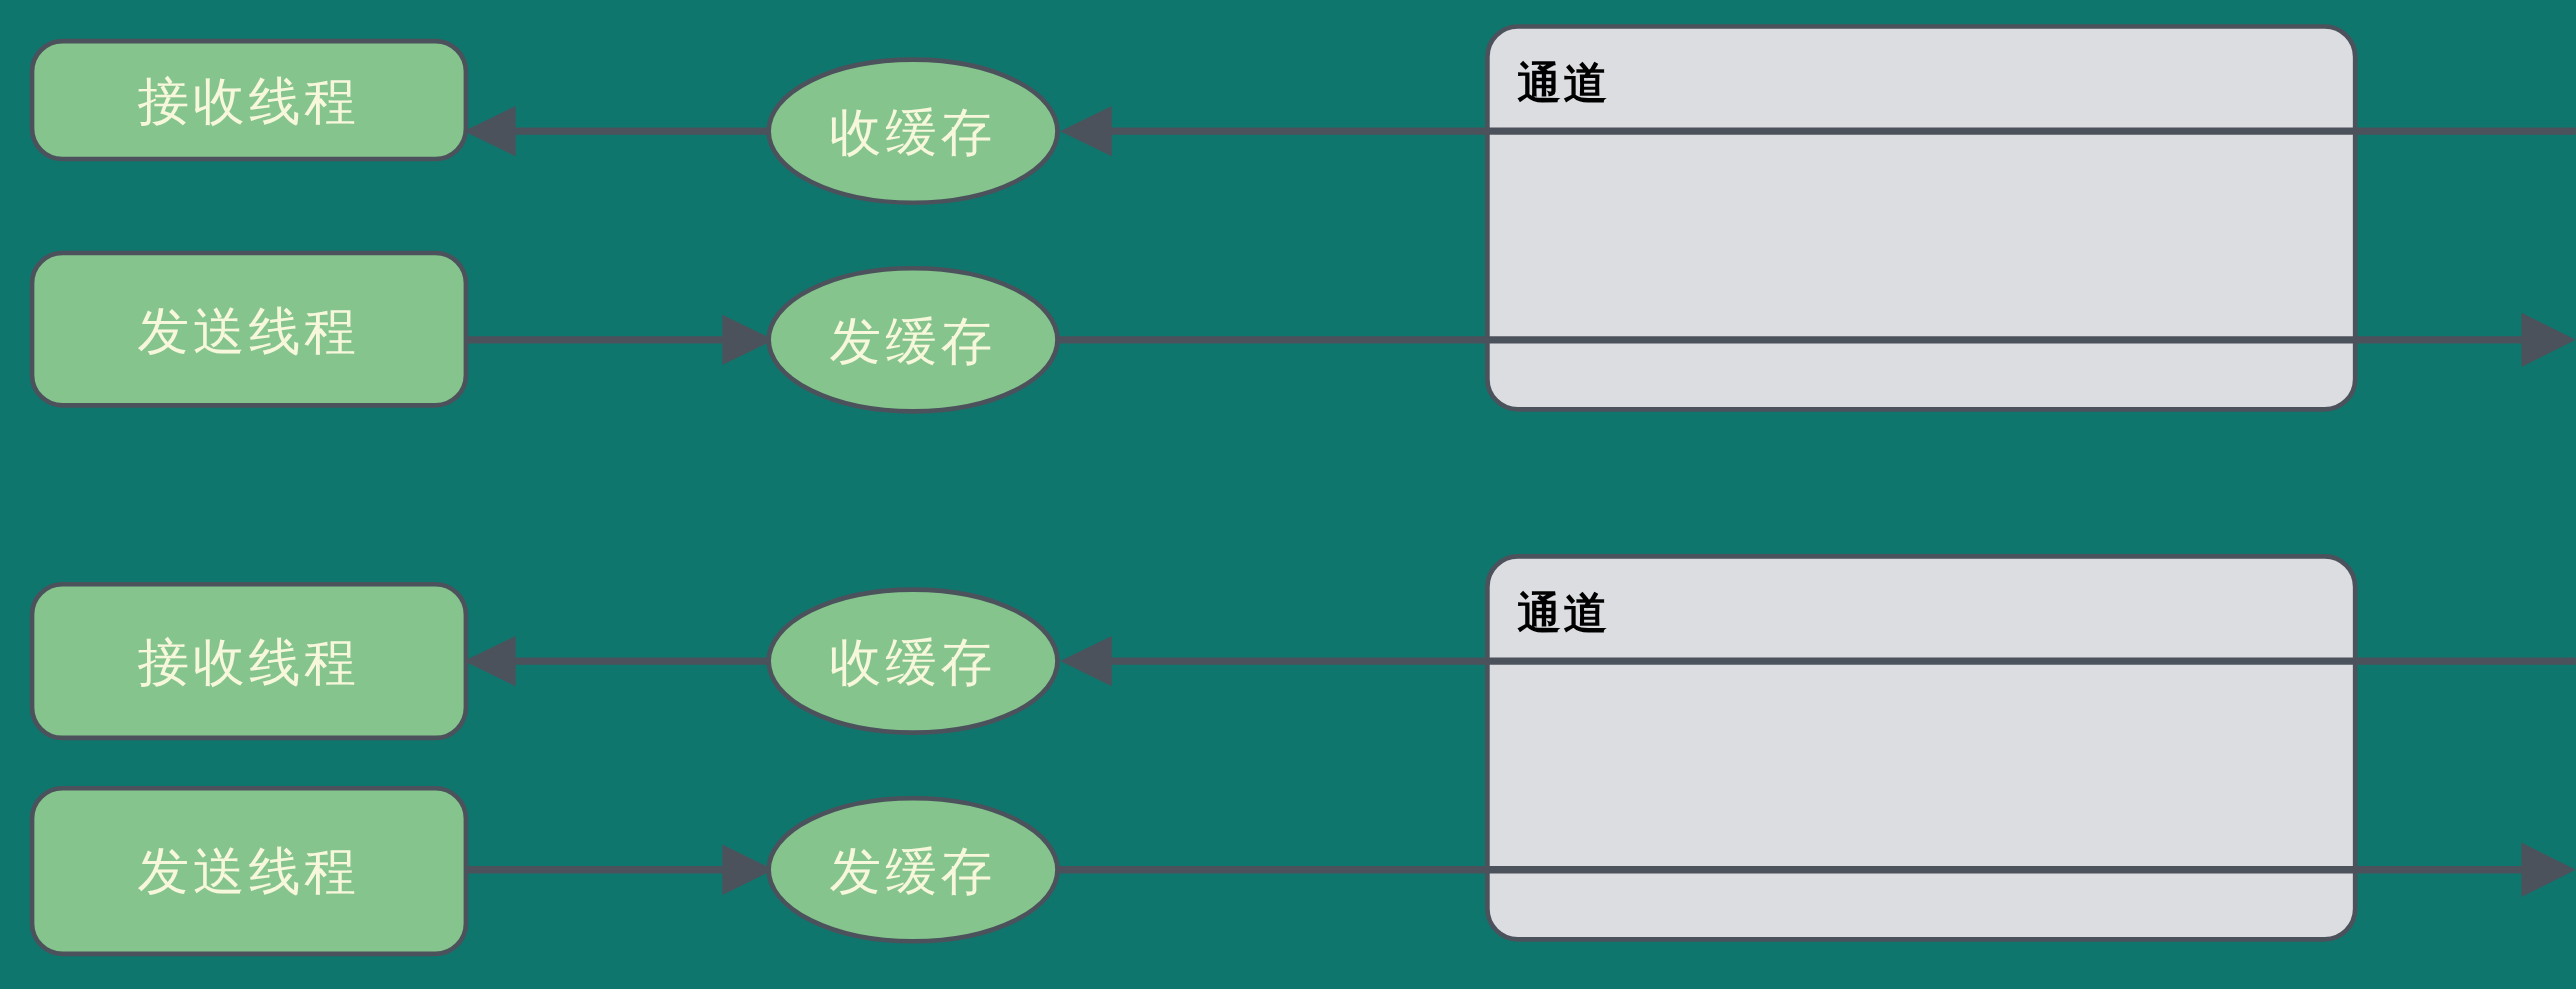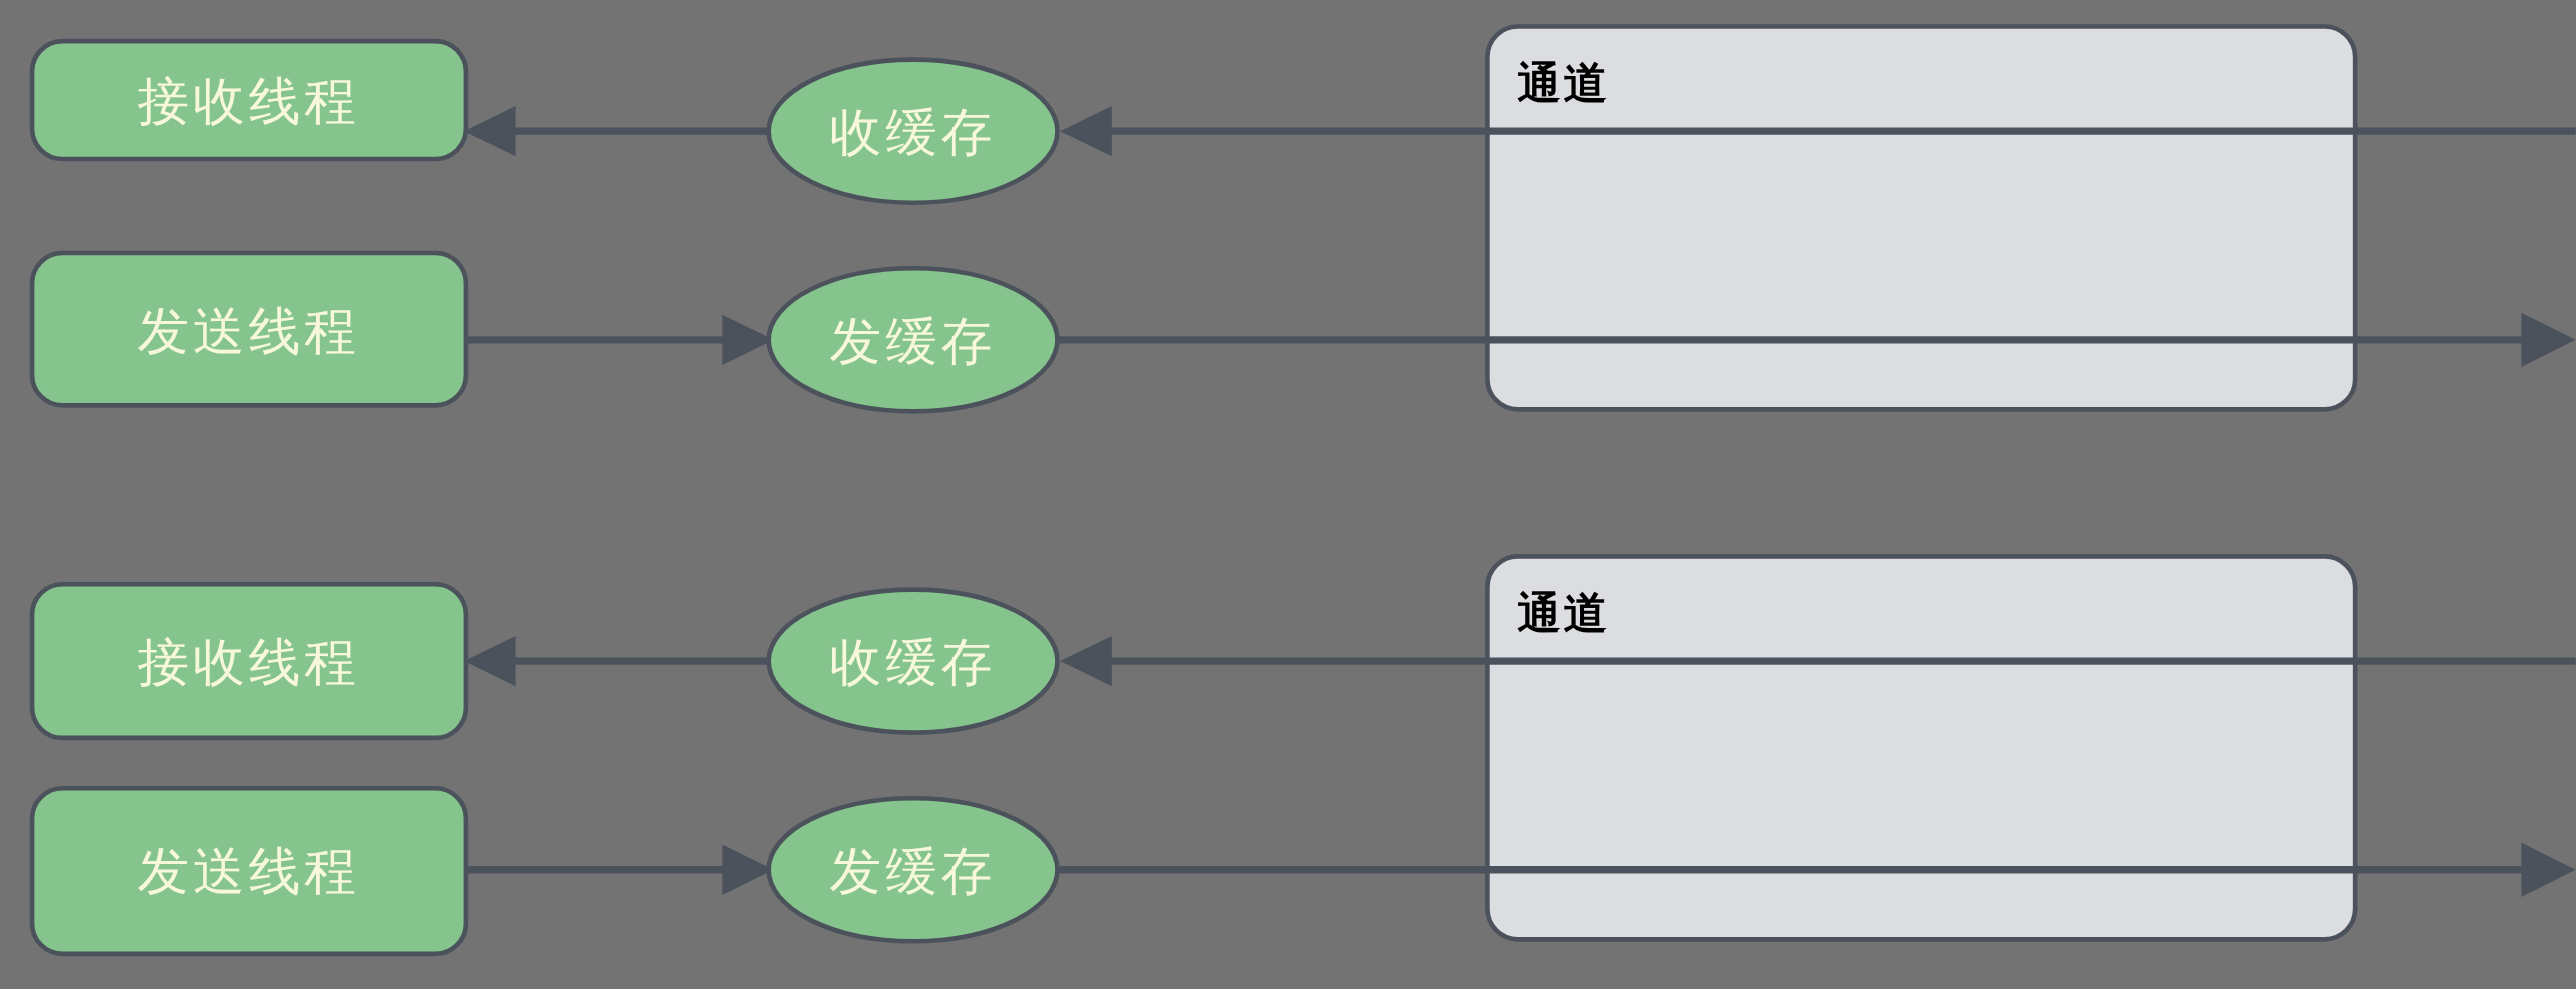--- a/index.html
+++ b/index.html
@@ -10,21 +10,21 @@
   body {
     width: 2576px;
     height: 989px;
     overflow: hidden;
     font-family: "DejaVu Sans", "Liberation Sans", sans-serif;
   }
   #diagram-root {
     position: relative;
     width: 2576px;
     height: 989px;
-    background: #737373;
+    background: #0f766e;
   }
   svg#diagram-svg {
     display: block;
     width: 2576px;
     height: 989px;
   }
   .node-rect {
     fill: #86c48e;
     stroke: #4c525c;
     stroke-width: 7;

